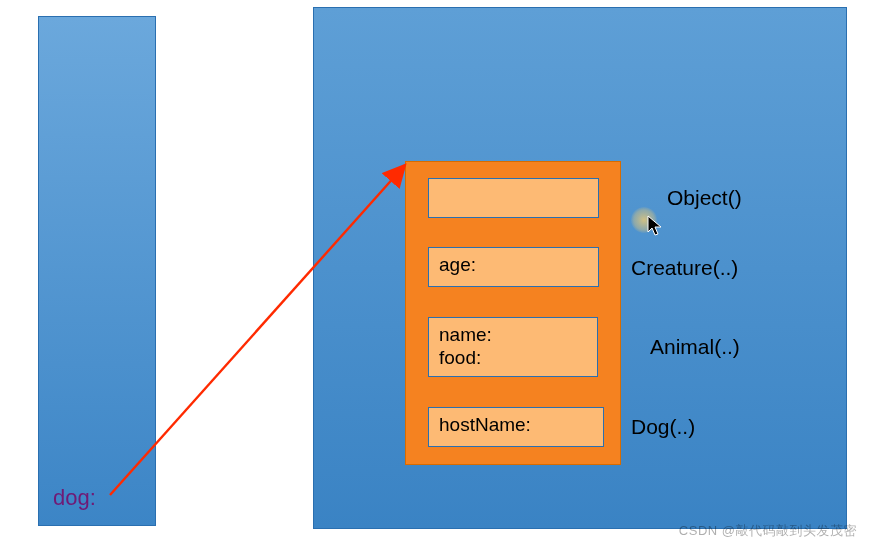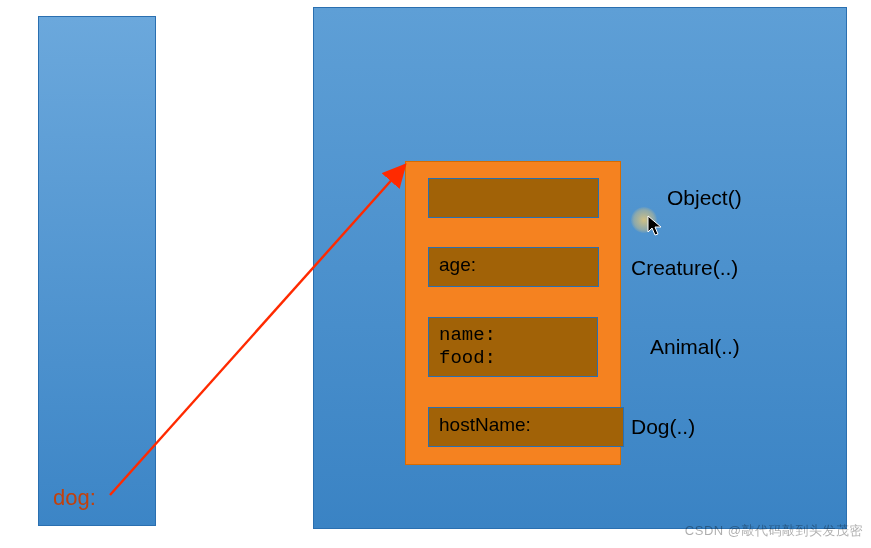--- a/index.html
+++ b/index.html
@@ -19,21 +19,21 @@
     width: 118px;
     height: 510px;
     background: linear-gradient(to bottom, #6ba8dc 0%, #3c85c6 100%);
     border: 1px solid #2a6fb0;
   }
   .dog-label {
     position: absolute;
     left: 53px;
     top: 485px;
     font-size: 22px;
-    color: #c2410c;
+    color: #701a75;
   }
   .right-box {
     position: absolute;
     left: 313px;
     top: 7px;
     width: 534px;
     height: 522px;
     background: linear-gradient(to bottom, #5e9fd6 0%, #3a83c4 100%);
     border: 1px solid #2a6fb0;
   }
@@ -41,31 +41,31 @@
     position: absolute;
     left: 405px;
     top: 161px;
     width: 216px;
     height: 304px;
     background: #f58220;
     border: 1px solid #d86c00;
   }
   .field-box {
     position: absolute;
-    background: #a16207;
+    background: #fdba74;
     border: 1px solid #2a6fb0;
     font-size: 19px;
     color: #000;
     padding: 6px 10px;
     line-height: 1.2;
   }
   .f1 { left: 428px; top: 178px; width: 171px; height: 40px; }
   .f2 { left: 428px; top: 247px; width: 171px; height: 40px; }
-  .f3 { left: 428px; top: 317px; width: 170px; height: 60px; font-family: Liberation Mono, monospace; }
-  .f4 { left: 428px; top: 407px; width: 196px; height: 40px; }
+  .f3 { left: 428px; top: 317px; width: 170px; height: 60px; }
+  .f4 { left: 428px; top: 407px; width: 176px; height: 40px; }
   .class-label {
     position: absolute;
     font-size: 21px;
     color: #000;
   }
   .c1 { left: 631px; top: 186px; margin-left: 36px; }
   .c2 { left: 631px; top: 256px; text-align: center; }
   .c3 { left: 631px; top: 335px; margin-left: 19px; }
   .c4 { left: 631px; top: 415px; text-align: center; }
   .arrow-svg {
@@ -82,21 +82,21 @@
     border-radius: 50%;
     background: radial-gradient(circle, rgba(230,200,120,0.85) 0%, rgba(230,200,120,0.4) 55%, rgba(230,200,120,0) 75%);
   }
   .cursor {
     position: absolute;
     left: 647px;
     top: 215px;
   }
   .watermark {
     position: absolute;
-    right: 8px;
+    right: 14px;
     bottom: 8px;
     font-size: 13px;
     color: rgba(0,0,0,0.32);
     letter-spacing: 0.5px;
   }
 </style>
 </head>
 <body>
 
 <div class="left-box"></div>

